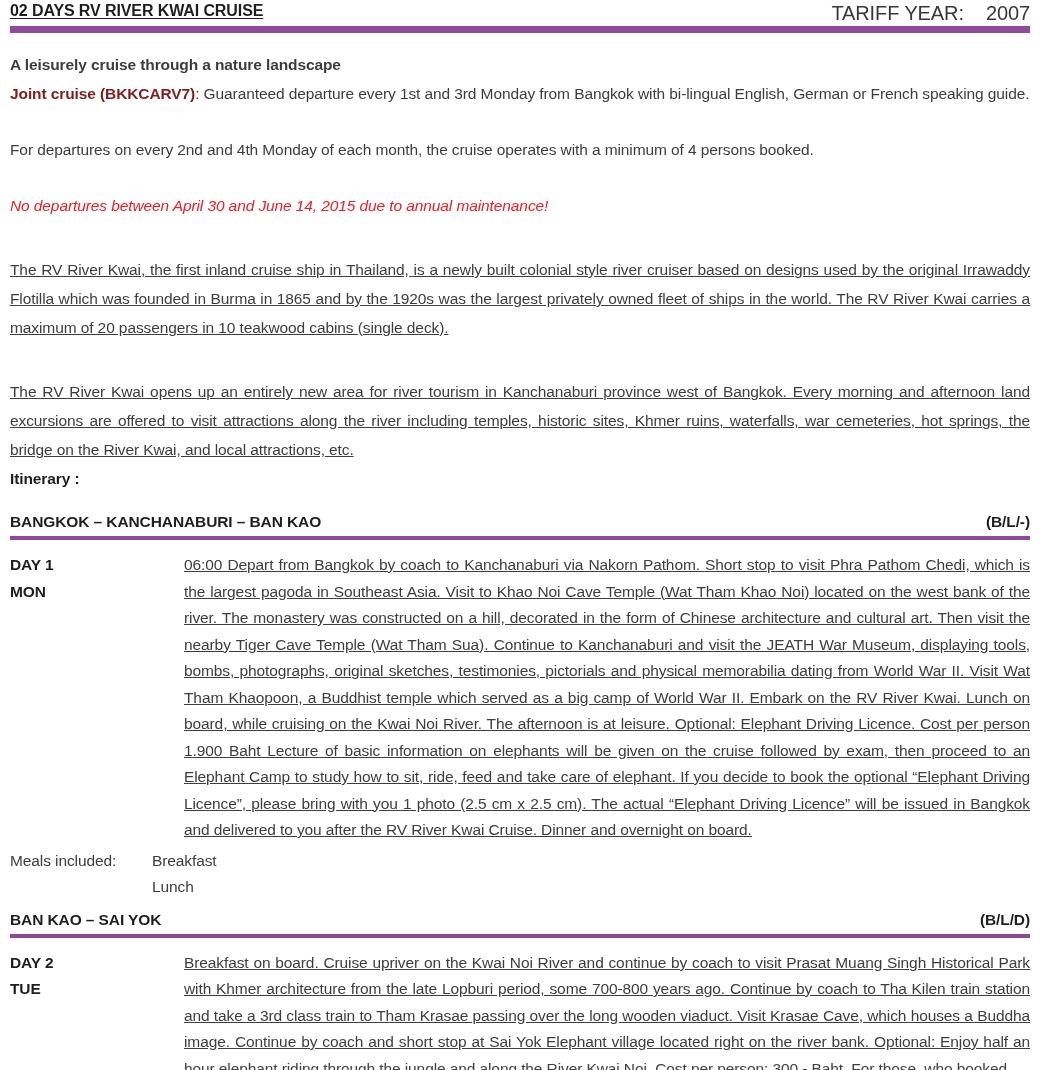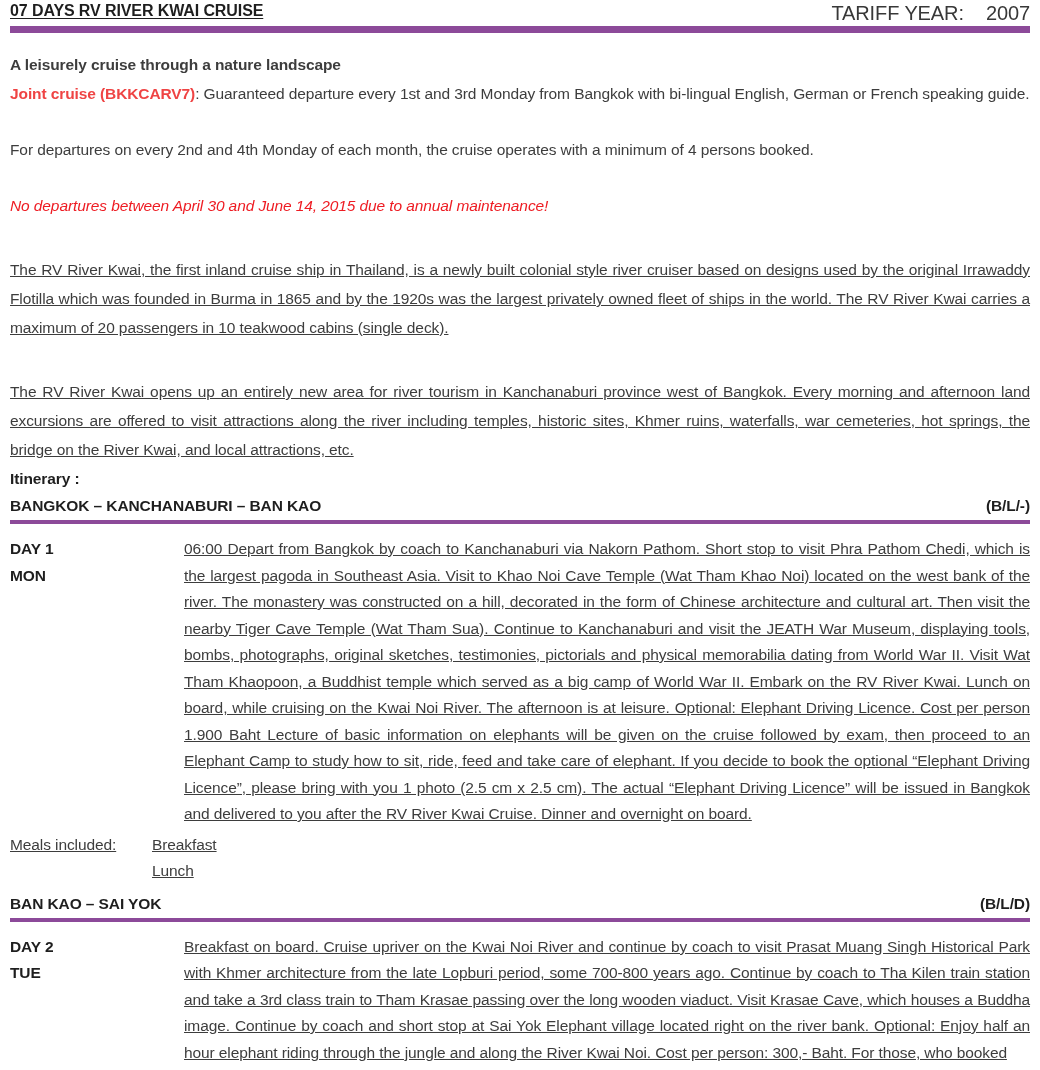--- a/index.html
+++ b/index.html
@@ -21,53 +21,53 @@
   .doc-title {
     font-weight: bold; font-size: 16px; color: #1e1e1e;
     text-decoration: underline; text-underline-offset: 2px;
   }
   .tariff { display: flex; gap: 22px; font-size: 20px; color: #383838; }
 
   
   p { margin: 0; line-height: 29px; }
   .tagline { margin-top: 17px; font-weight: bold; }
   .joint { text-align: justify; }
-  .joint b { color: #ef4444; }
+  .joint b { color: #7f1d1d; }
   .min-persons { margin-top: 27px; }
   .alert { margin-top: 27px; color: #ee1c23; font-style: italic; }
   .para { margin-top: 35px; text-align: justify; text-decoration: underline; }
   .itinerary { font-weight: bold; color: #1e1e1e; }
 
   
   .section-header {
     display: flex; justify-content: space-between;
     font-weight: bold; color: #1e1e1e; font-size: 15.5px;
     border-bottom: 4px solid #8c4a99;
     padding-bottom: 4px; line-height: 21px;
   }
-  .section-header.first { margin-top: 2px; }
+  .section-header.first { margin-top: 18px; }
   .section-header.later { margin-top: 8px; }
 
   
   .day-row, .meals-row {
     display: grid; grid-template-columns: 142px 1fr;
     line-height: 26.5px;
   }
   .day-row { margin-top: 12px; gap: 32px; }
   .day-col div { font-weight: bold; color: #1e1e1e; }
   .day-text { text-align: justify; text-decoration: underline; }
-  .meals-row { margin-top: 4px; text-decoration: underline; }
+  .meals-row { margin-top: 4px; }
 </style>
 </head>
 <body>
 
 <div class="page">
 
   <div class="doc-header">
-    <span class="doc-title">07 DAYS RV RIVER KWAI CRUISE</span>
+    <span class="doc-title">02 DAYS RV RIVER KWAI CRUISE</span>
     <span class="tariff">
       <span>TARIFF YEAR:</span>
       <span>2007</span>
     </span>
   </div>
 
   <p class="tagline">A leisurely cruise through a nature landscape</p>
 
   <p class="joint"><b>Joint cruise (BKKCARV7)</b><span>: Guaranteed departure every 1st and 3rd Monday from Bangkok with bi-lingual English, German or French speaking guide.</span></p>
 

